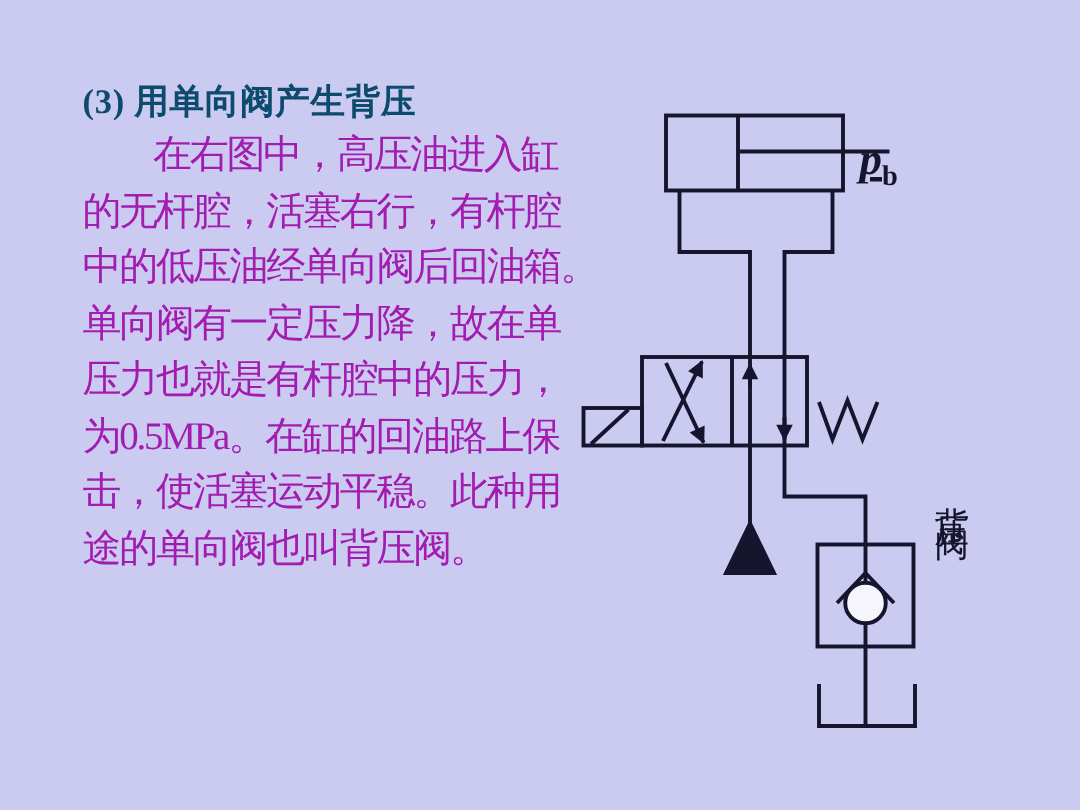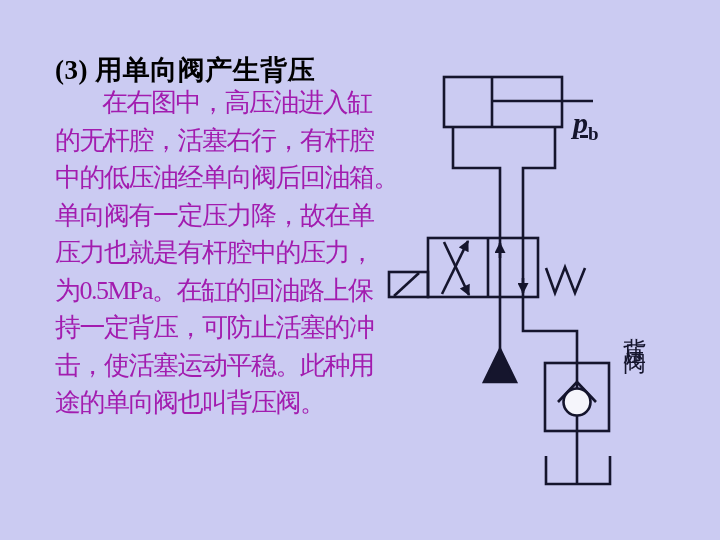--- a/index.html
+++ b/index.html
@@ -5,33 +5,33 @@
   html,body{margin:0;padding:0;}
   .slide{
     position:relative;
     width:720px;height:540px;
     background:#cbcbf2;
     overflow:hidden;
     font-family:"Liberation Serif","DejaVu Serif",serif;
   }
   .title{
     position:absolute;left:55px;top:52px;margin:0;
-    font-size:27px;font-weight:bold;color:#000000;
+    font-size:23px;font-weight:bold;color:#0c4a6e;
     letter-spacing:0.5px;white-space:nowrap;
   }
   .para{
     position:absolute;left:55px;top:84px;width:365px;
     color:#a21caf;font-size:26px;line-height:37.5px;
     letter-spacing:-1.5px;
   }
   .tline{white-space:nowrap;}
   .tline.indent{text-indent:47px;}
   .diagram{position:absolute;left:0;top:0;}
   .pb-label{
-    position:absolute;left:573px;top:106px;
+    position:absolute;left:573px;top:90px;
     color:#15152d;font-size:30px;font-weight:bold;font-style:italic;text-decoration:underline;
   }
   .pb-label sub{font-size:19px;font-style:normal;line-height:0;}
   .cv-label{
     position:absolute;left:621px;top:319px;
     writing-mode:vertical-rl;text-orientation:upright;
     color:#15152d;font-size:23px;letter-spacing:7px;line-height:26px;
   }
 </style>
 </head>
@@ -41,21 +41,20 @@
 
   <h1 class="title">(3) 用单向阀产生背压</h1>
 
   <div class="para">
     <div class="tline indent">在右图中，高压油进入缸</div>
     <div class="tline">的无杆腔，活塞右行，有杆腔</div>
     <div class="tline">中的低压油经单向阀后回油箱。</div>
     <div class="tline">单向阀有一定压力降，故在单</div>
     <div class="tline">压力也就是有杆腔中的压力，</div>
     <div class="tline">为0.5MPa。在缸的回油路上保</div>
-    <div class="tline">持一定背压，可防止活塞的冲</div>
     <div class="tline">击，使活塞运动平稳。此种用</div>
     <div class="tline">途的单向阀也叫背压阀。</div>
   </div>
 
   <svg class="diagram" width="720" height="540" viewBox="0 0 720 540">
     <defs>
       <marker id="arw" viewBox="0 0 10 10" refX="9" refY="5" markerWidth="13" markerHeight="11" markerUnits="userSpaceOnUse" orient="auto">
         <path d="M0,0 L10,5 L0,10 Z" fill="#15152d"></path>
       </marker>
     </defs>

